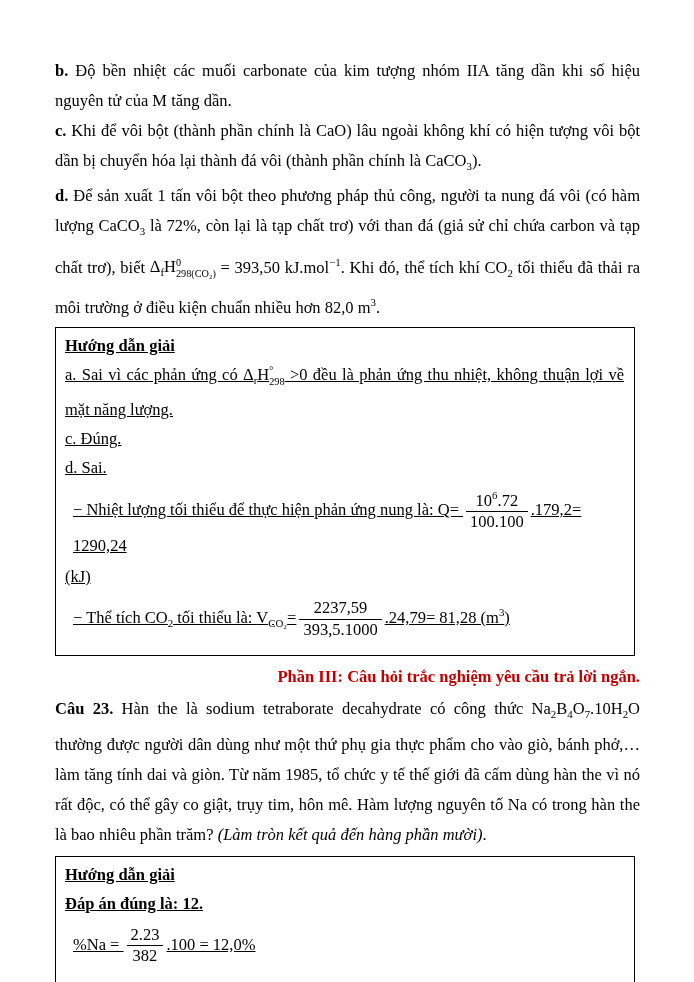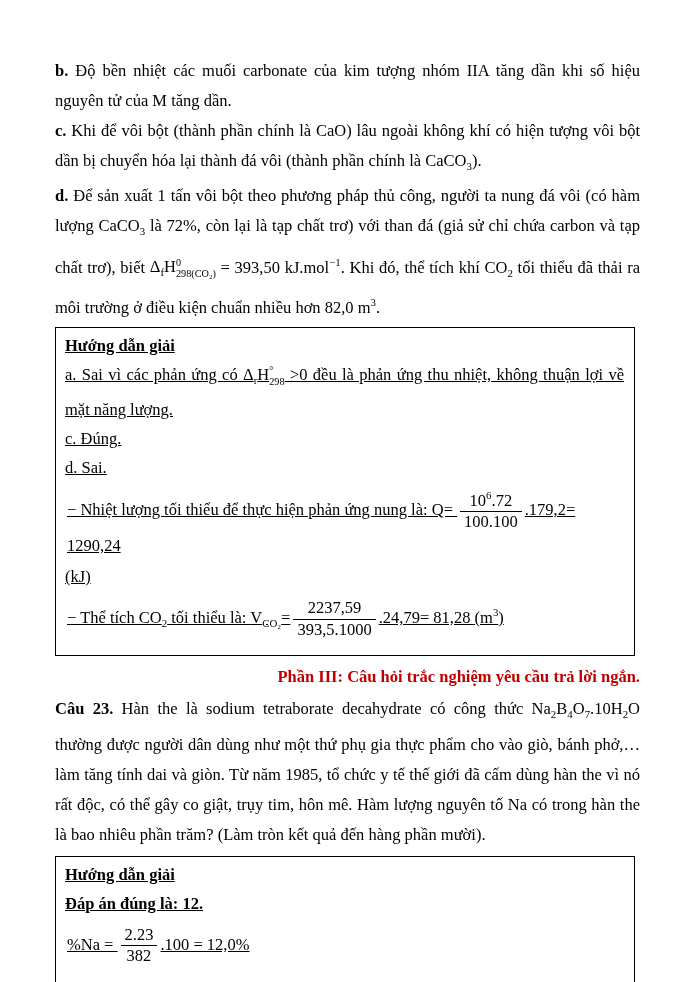--- a/index.html
+++ b/index.html
@@ -15,21 +15,21 @@
     box-sizing: border-box;
     width: 694px; height: 982px;
     padding: 56px 54px 0 55px;
   }
   .para {
     margin: 0;
     text-align: justify;
     line-height: 30px;
   }
   .bold { font-weight: bold; }
-  .italic { }
+  .italic { font-style: italic; }
   sub.sb { font-size: 0.66em; }
   sup.sp { font-size: 0.66em; }
   
   .supsub {
     display: inline-block;
     vertical-align: -0.5em;
     line-height: 1.05;
     font-size: 0.62em;
     text-align: left;
   }
@@ -37,21 +37,21 @@
   
   .box {
     box-sizing: border-box;
     border: 1.5px solid #000;
     padding: 3px 10px 8px 9px;
     margin: 4px 0 2px 0;
     width: 580px;
     text-decoration: underline;
   }
   .box .line { margin: 0; text-align: justify; line-height: 29px; }
-  .eqline { margin: 5px 2px; line-height: 1.35; text-align: left; }
+  .eqline { margin: 5px 8px; line-height: 1.35; text-align: left; }
   
   .frac {
     display: inline-block;
     vertical-align: middle;
     text-align: center;
     margin: 2px 3px;
     line-height: 1.25;
   }
   .frac .num { display: block; border-bottom: 1.4px solid #000; padding: 0 4px; }
   .frac .den { display: block; padding: 0 4px; }

